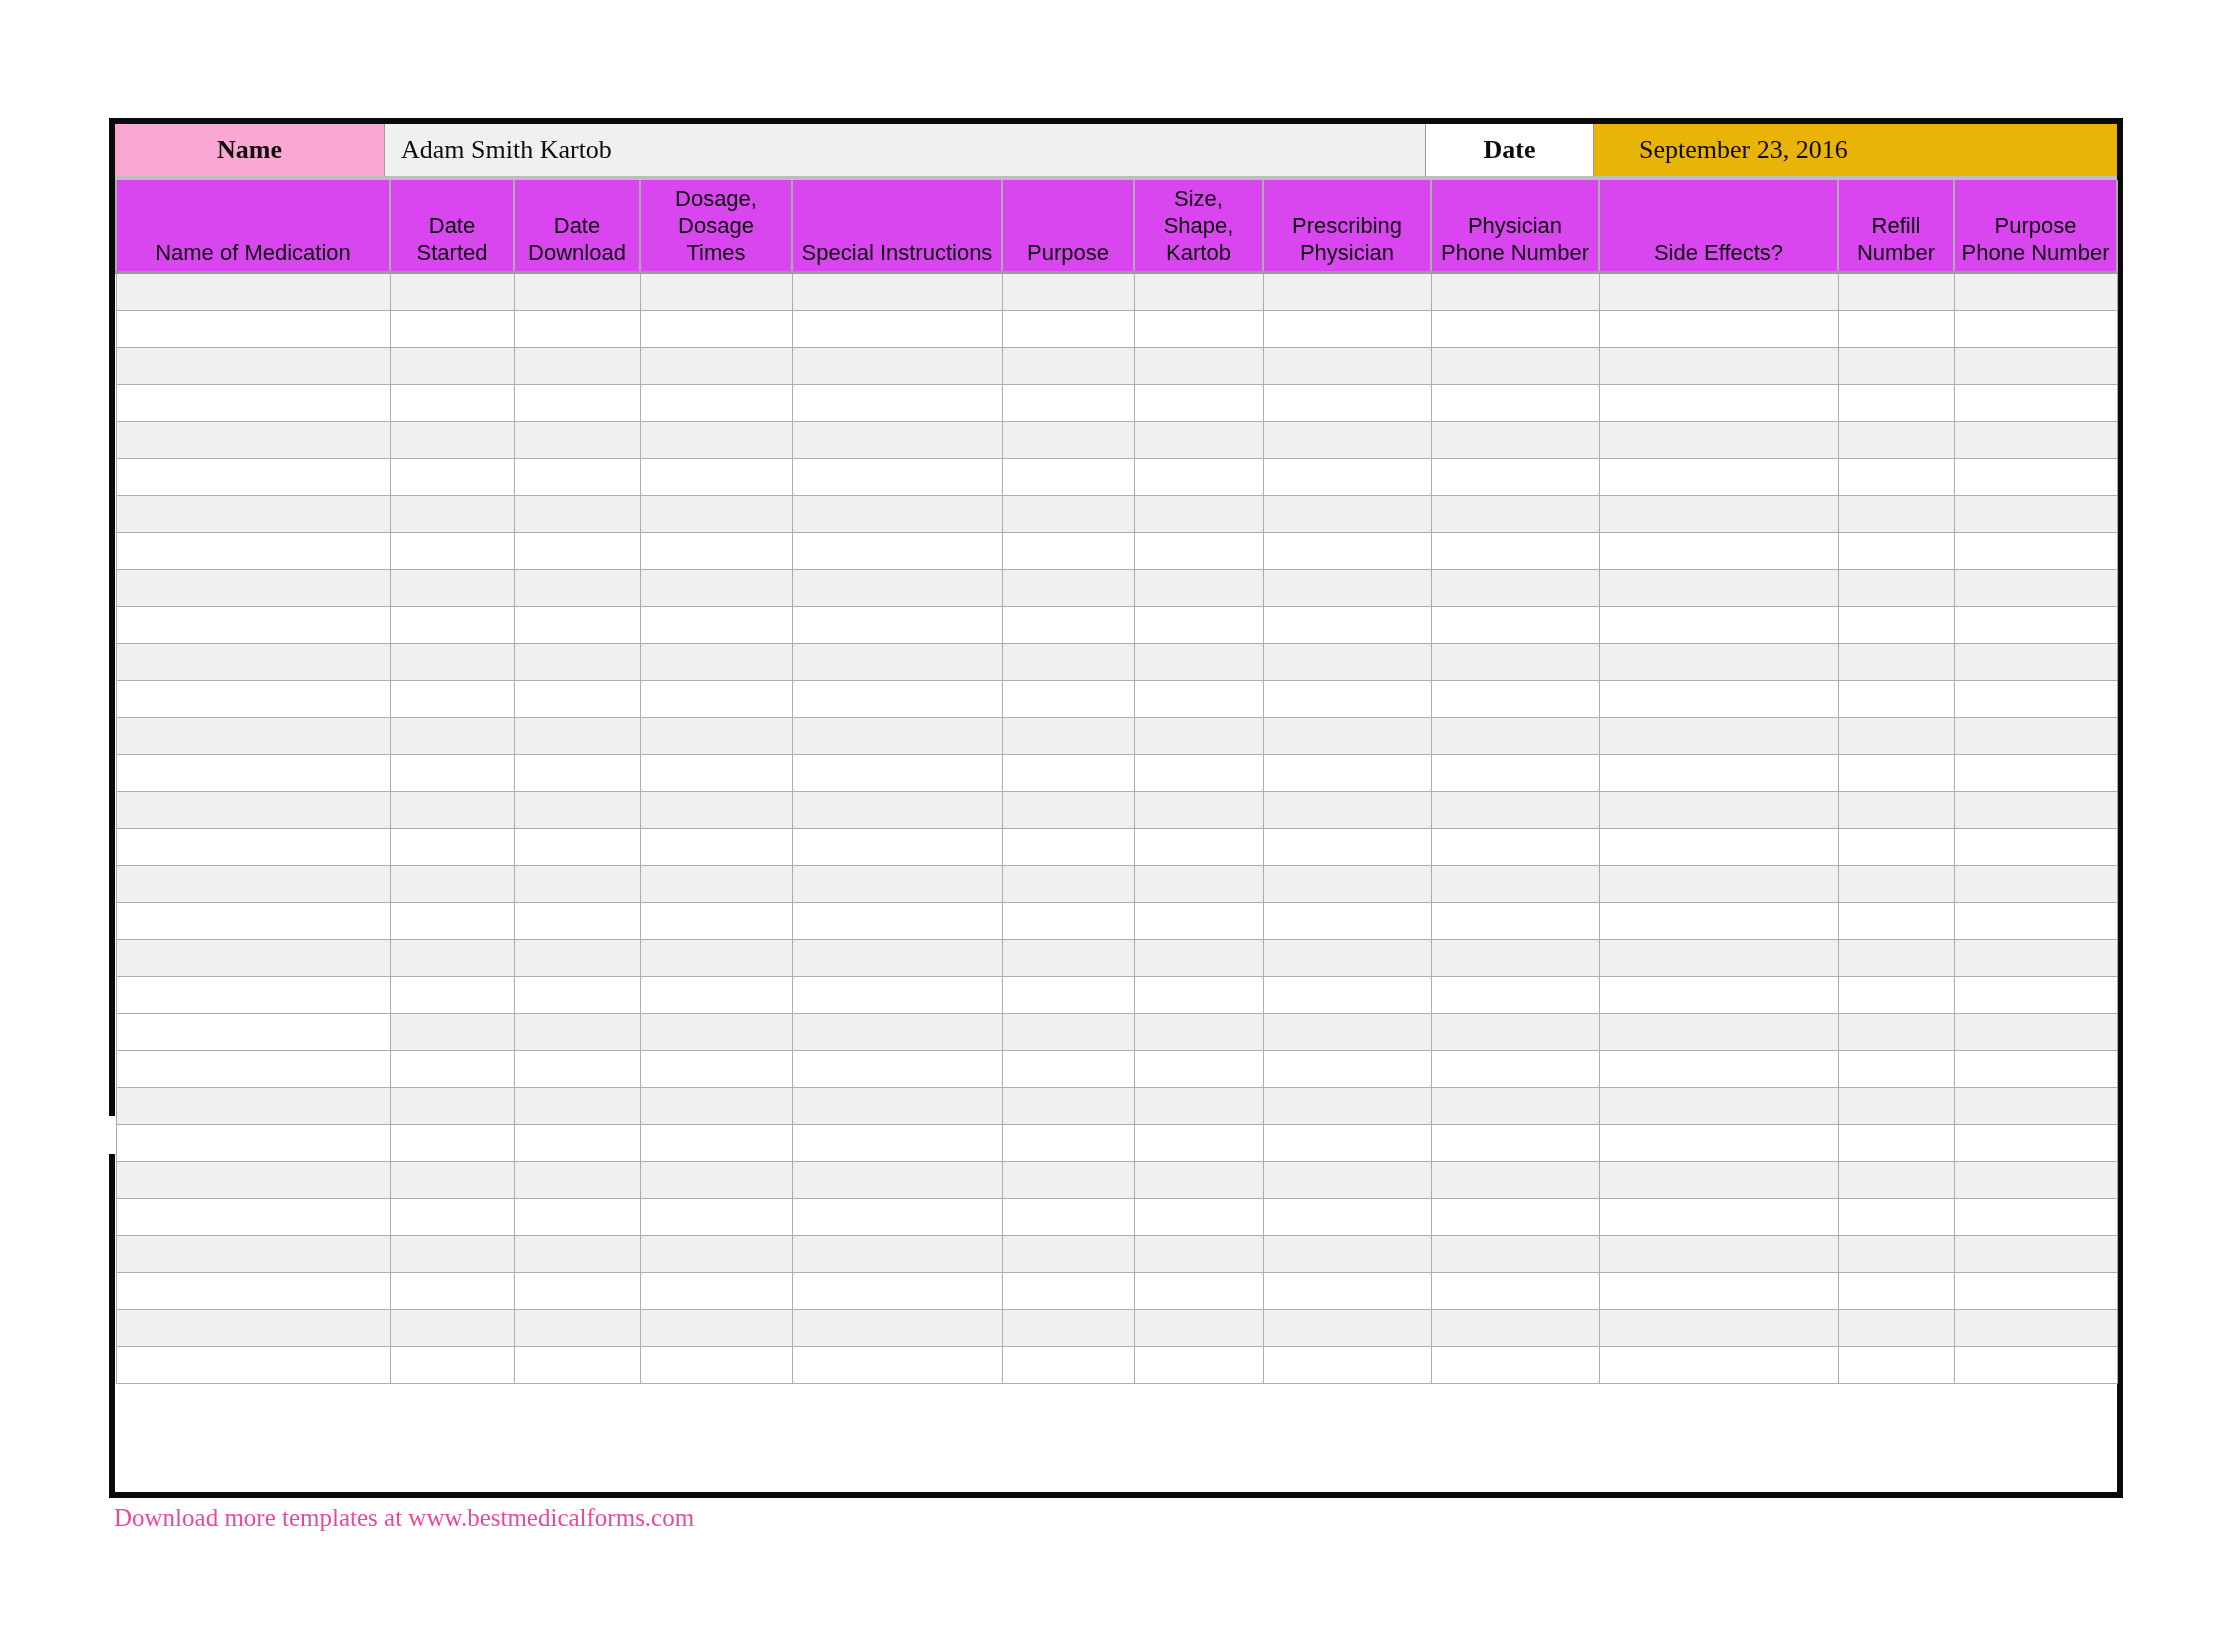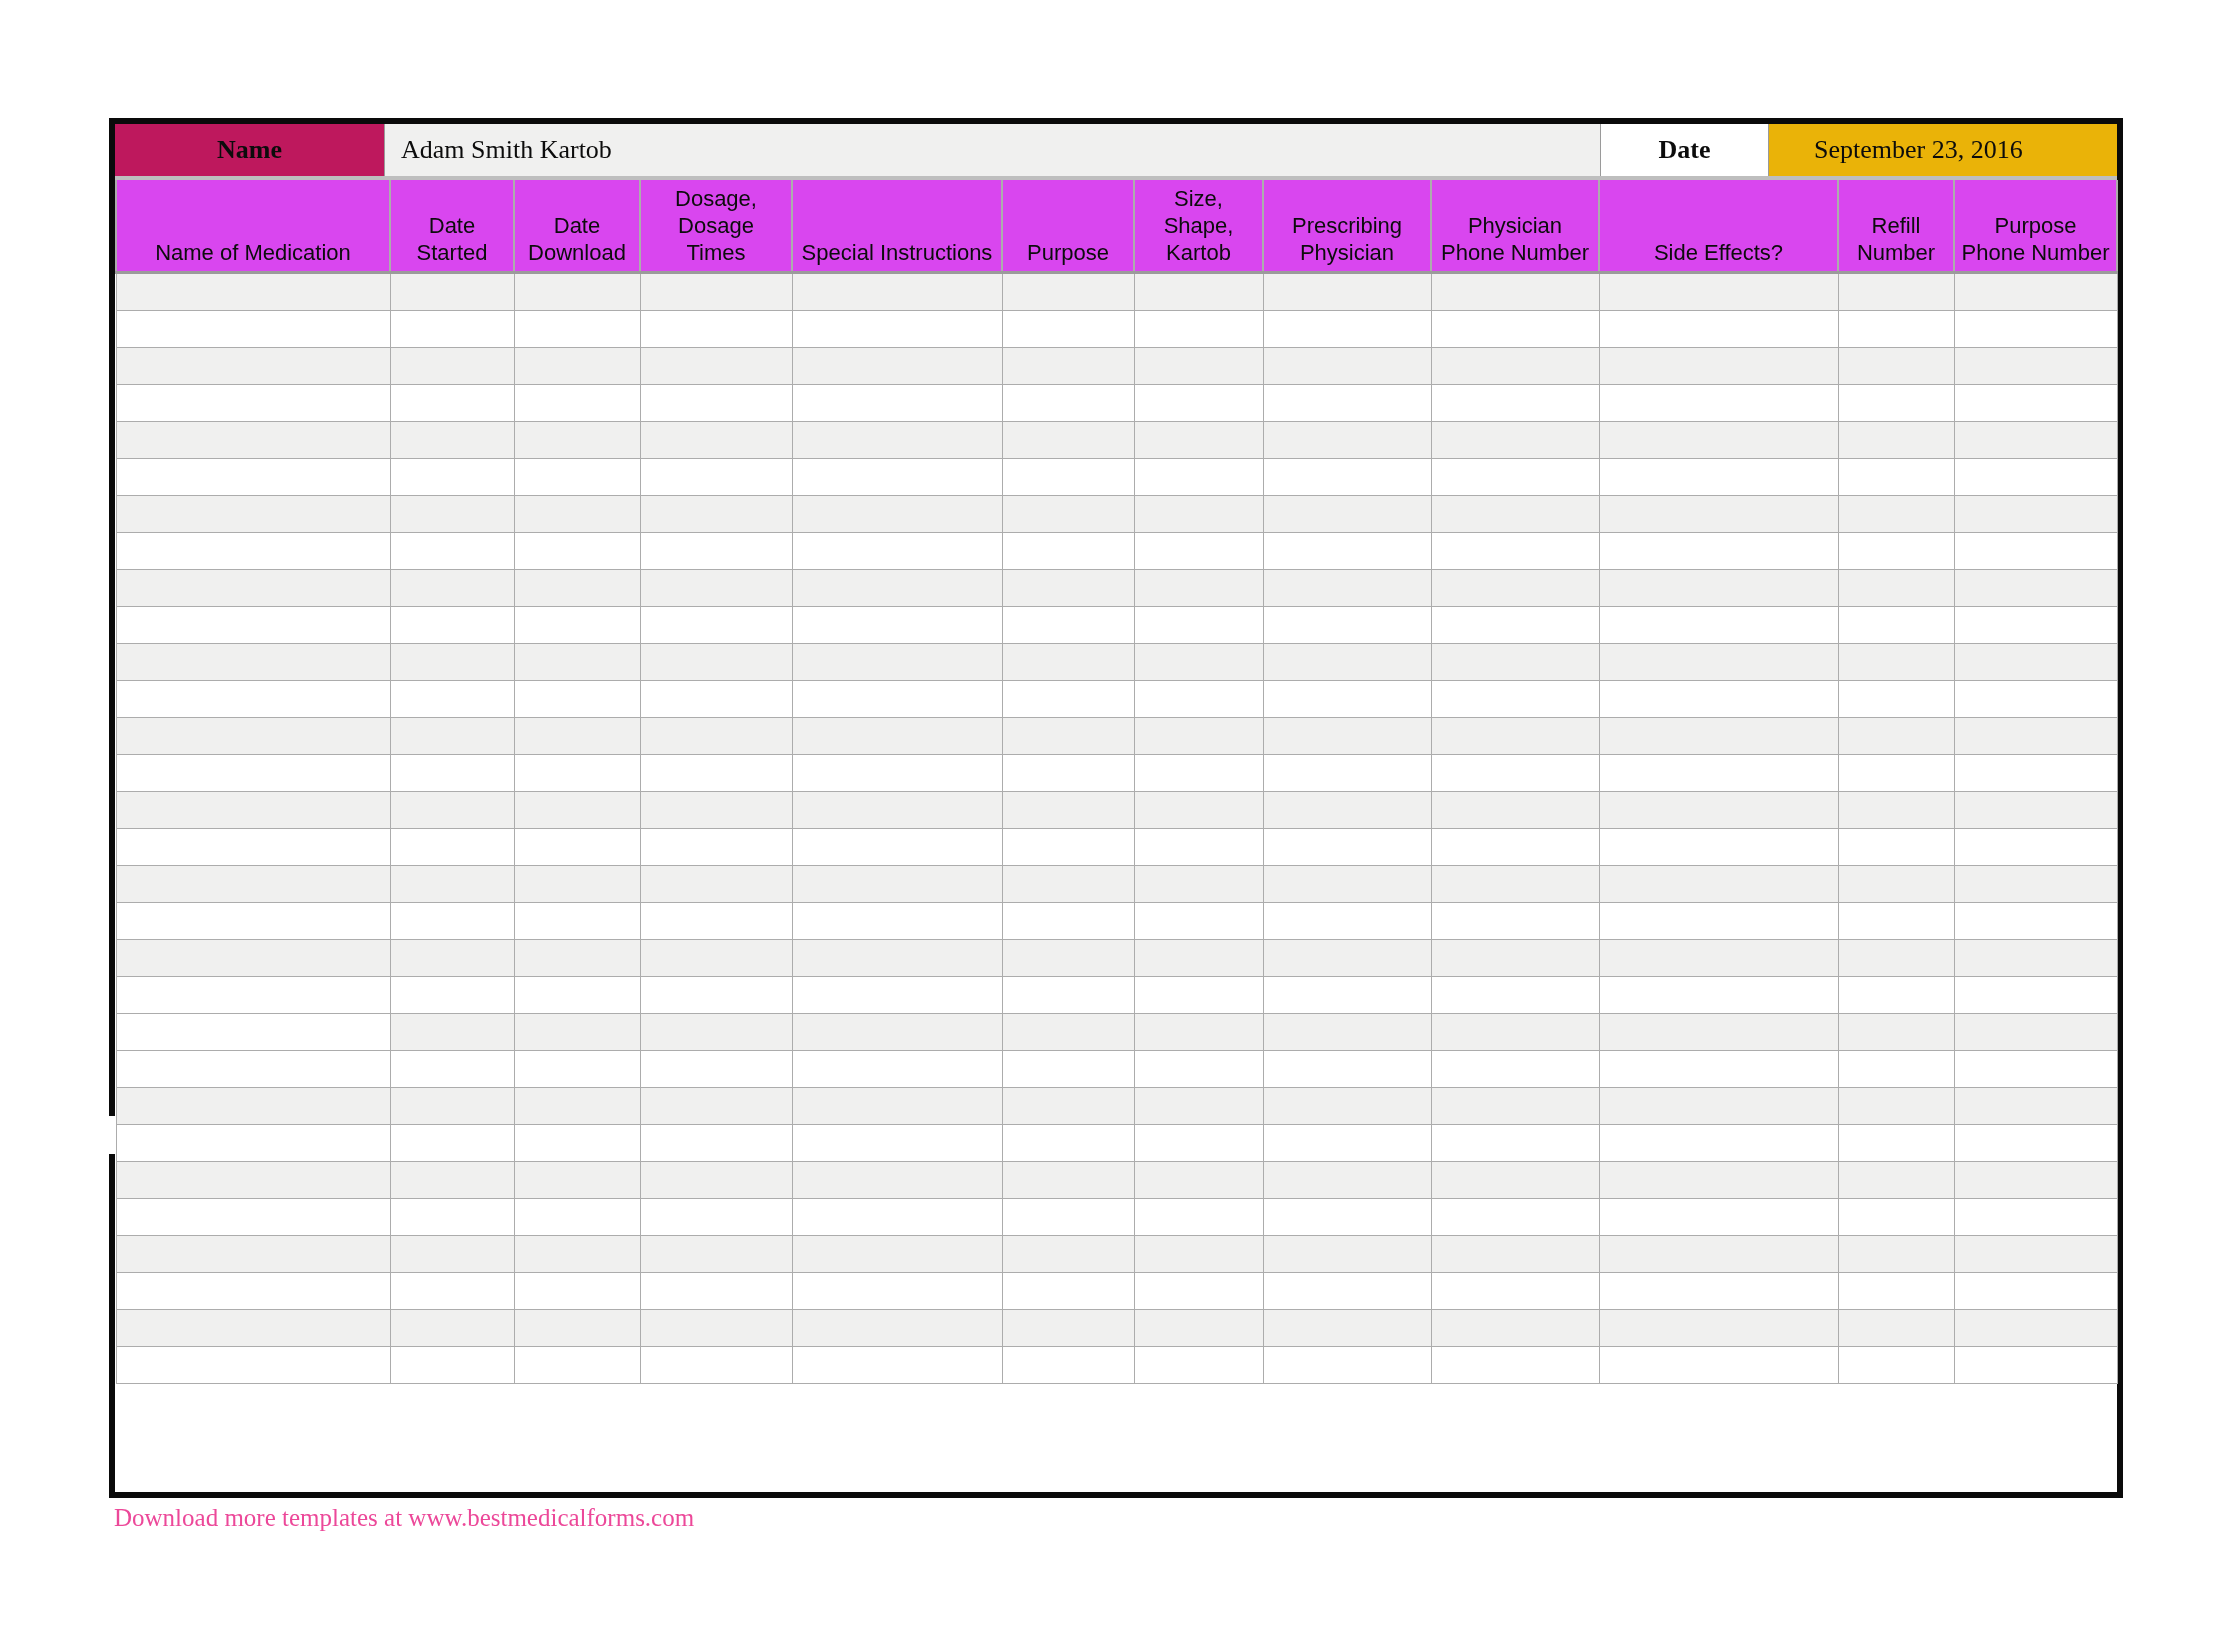--- a/index.html
+++ b/index.html
@@ -52,27 +52,27 @@
     font-size: 26px;
     color: #0c0c0c;
   }
   .info-row > div {
     box-sizing: border-box;
     display: flex;
     align-items: center;
   }
   .info-cell-label {
     width: 270px;
-    background: #be185d;
+    background: #f9a8d4;
     justify-content: center;
     font-weight: bold;
     border-right: 1.8px solid #9a9a9a;
   }
   .info-cell-value {
-    width: 1216px;
+    width: 1041px;
     background: #f0f0ef;
     padding-left: 16px;
     border-right: 1.8px solid #9a9a9a;
   }
   .info-cell-datelabel {
     width: 168px;
     background: #ffffff;
     justify-content: center;
     font-weight: bold;
     border-right: 1.8px solid #9a9a9a;

